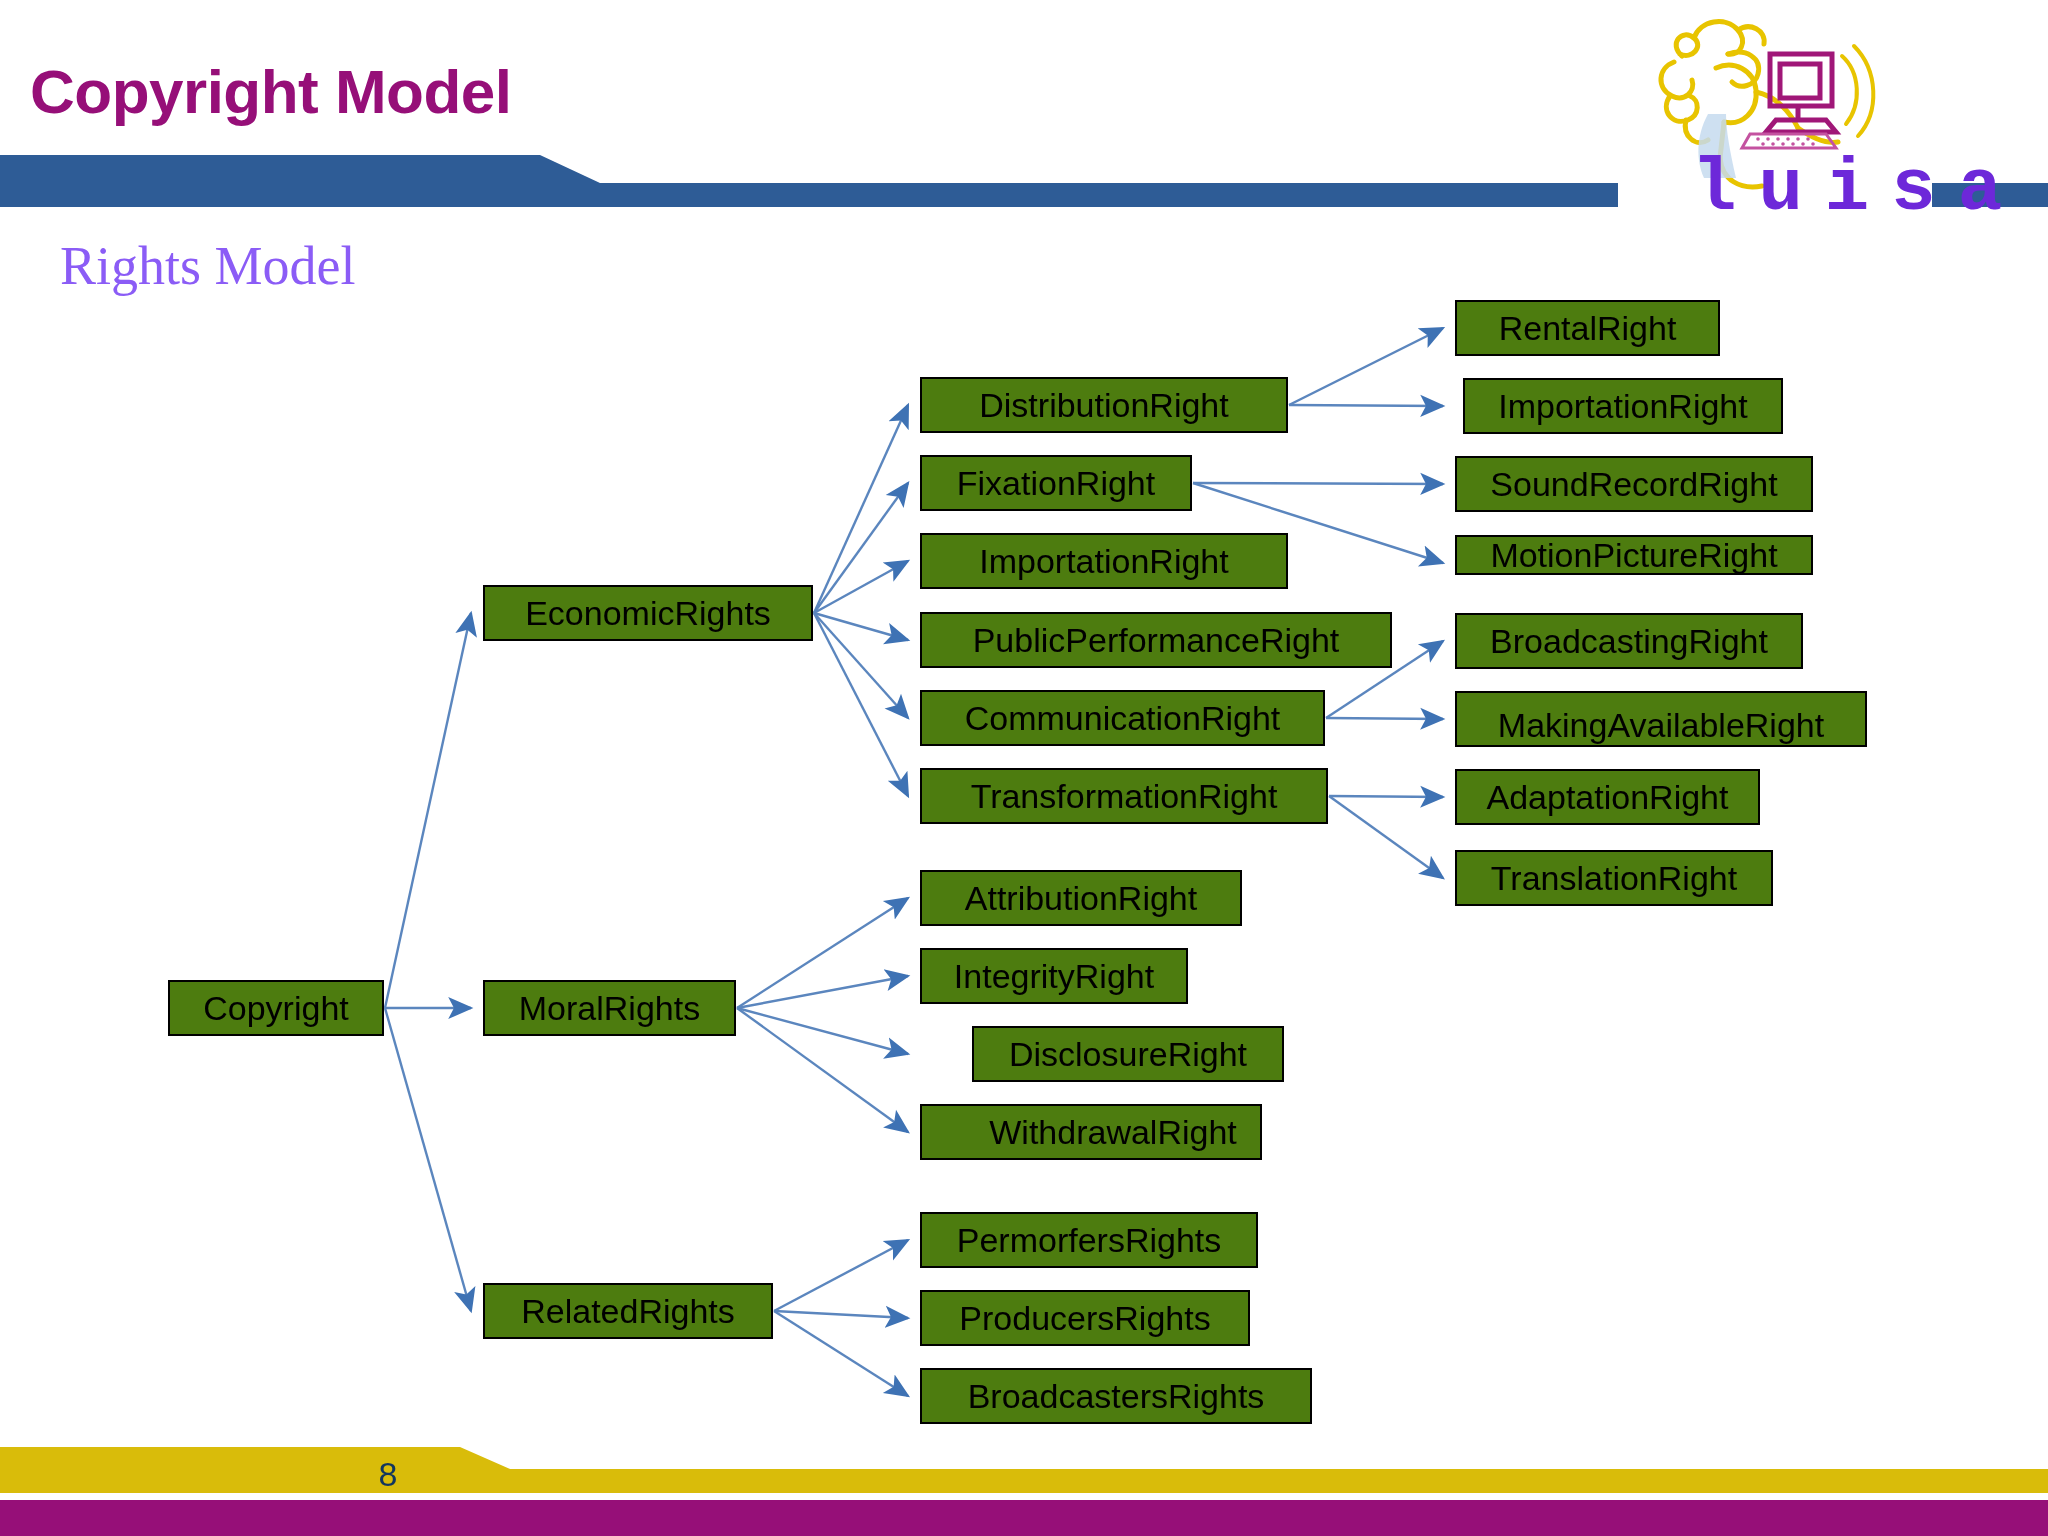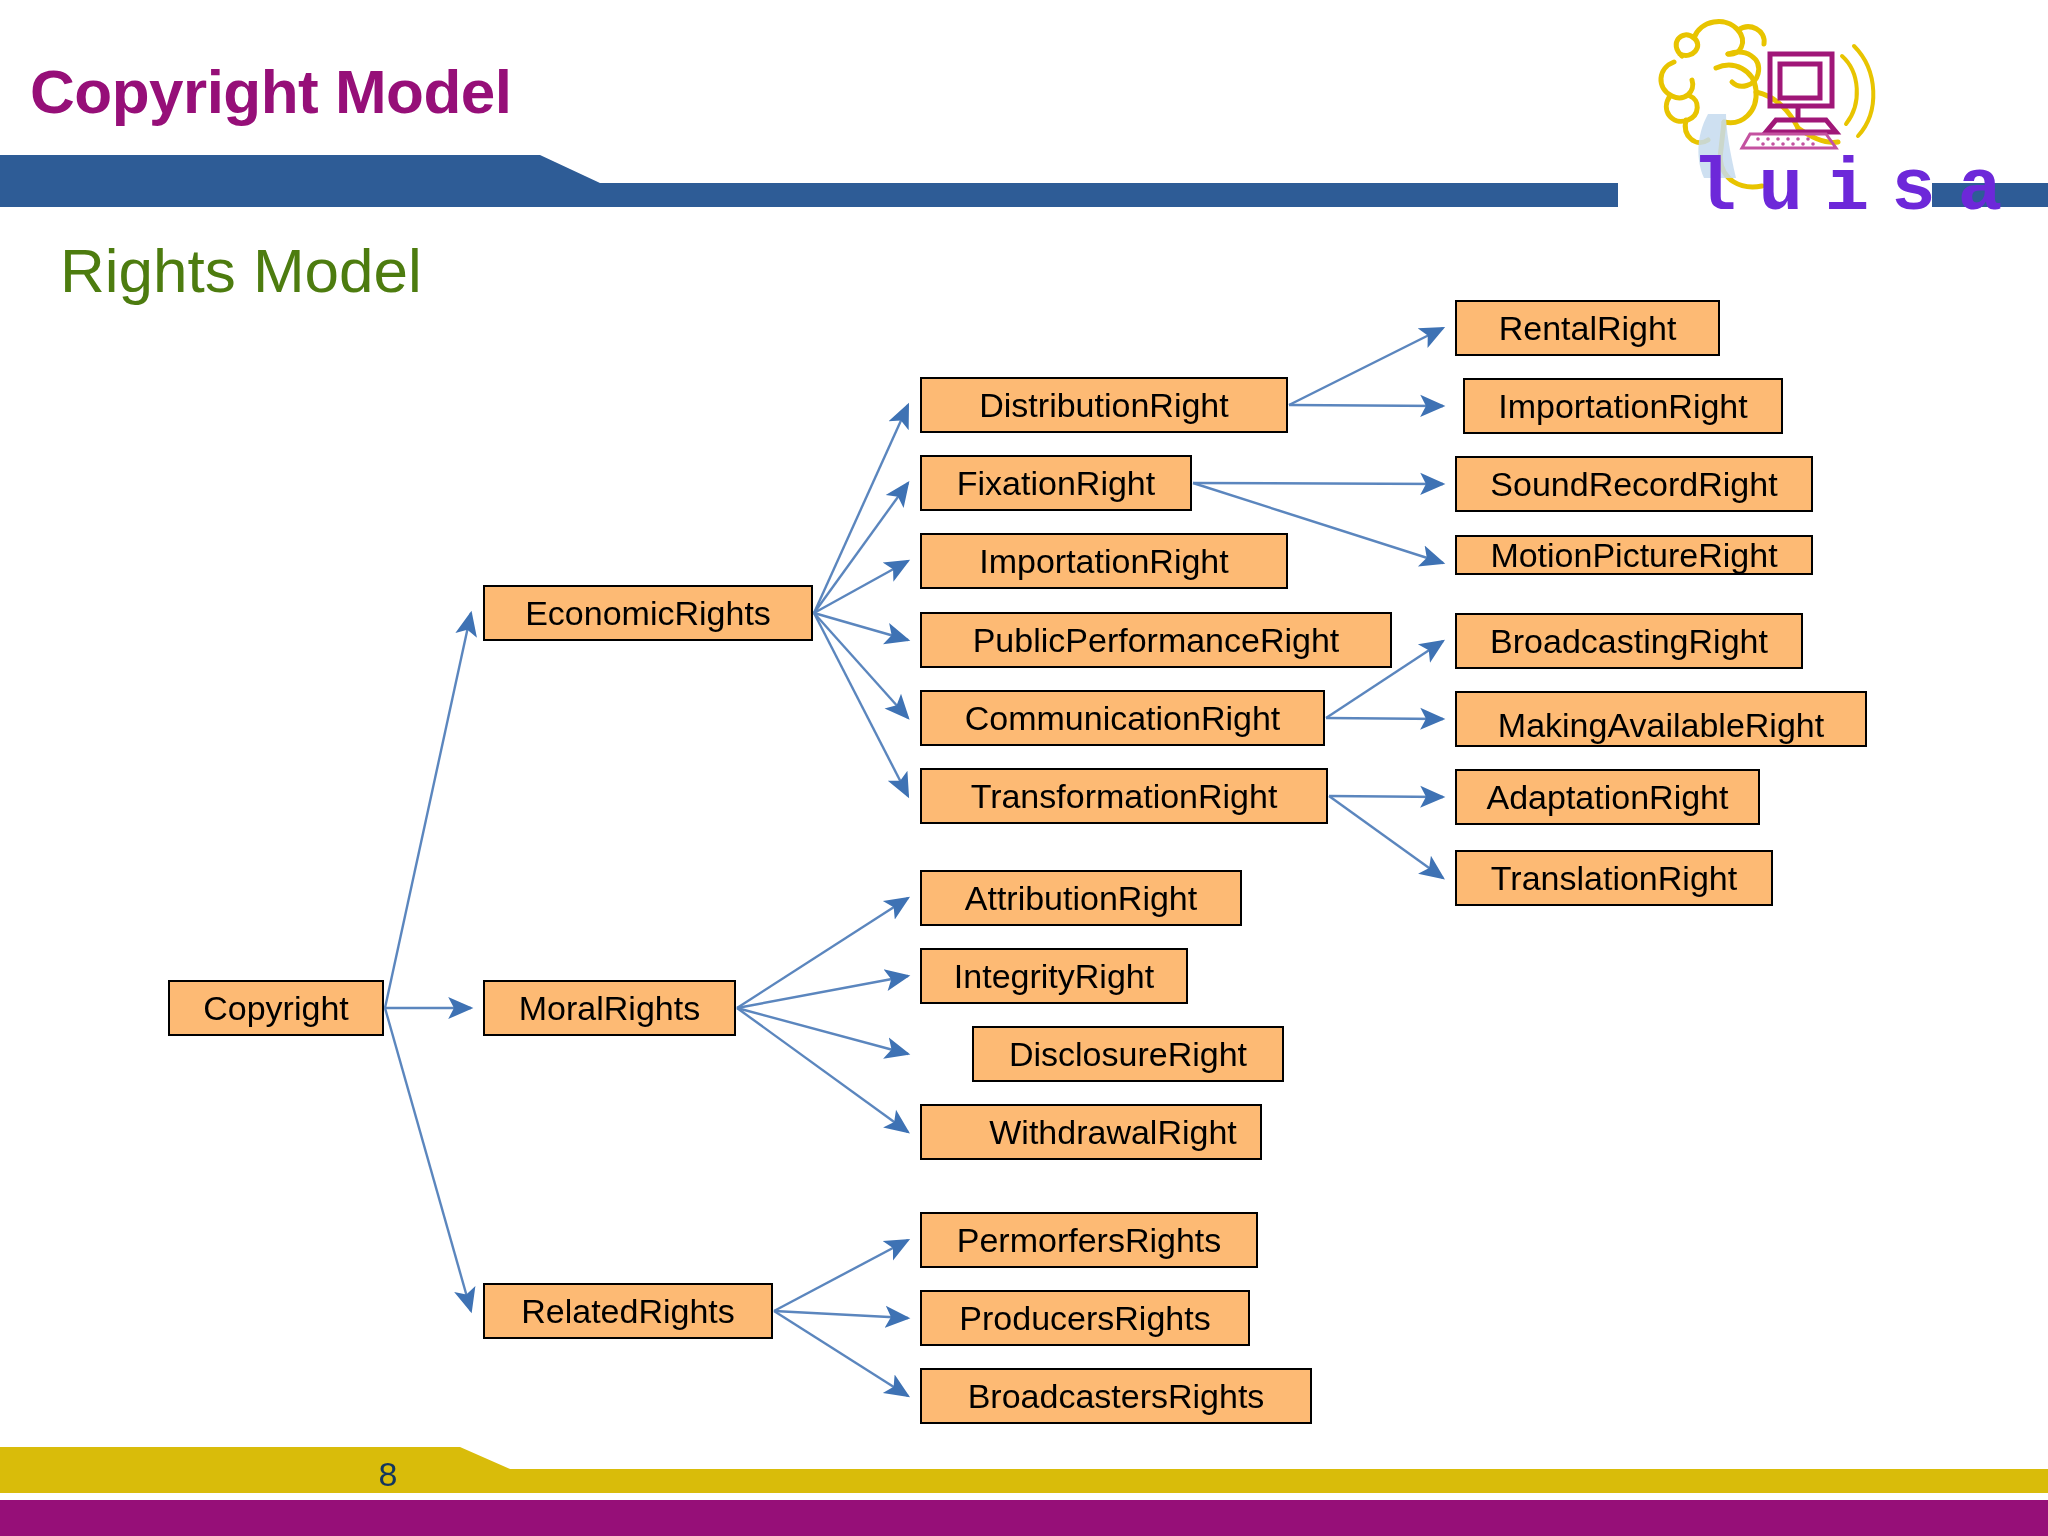--- a/index.html
+++ b/index.html
@@ -30,23 +30,24 @@
     position: absolute;
     left: 0;
     top: 155px;
     width: 2048px;
     height: 60px;
   }
   #slide-subtitle {
     position: absolute;
     left: 60px;
     top: 235px;
-    font-size: 62px;
-    color: #4d7c0f;
+    font-size: 54px;
+    color: #8b5cf6;
     white-space: nowrap;
+    font-family: Liberation Serif, serif;
   }
 
   
   #logo {
     position: absolute;
     left: 1630px;
     top: 8px;
     width: 330px;
     height: 195px;
   }
@@ -67,21 +68,21 @@
     position: absolute;
     left: 0;
     top: 0;
     width: 2048px;
     height: 1536px;
   }
   .node {
     position: absolute;
     box-sizing: border-box;
     border: 2px solid #000000;
-    background: #fdba74;
+    background: #4d7c0f;
     display: flex;
     align-items: center;
     justify-content: center;
     font-size: 34px;
     color: #000000;
     white-space: nowrap;
     z-index: 3;
   }
 
   

